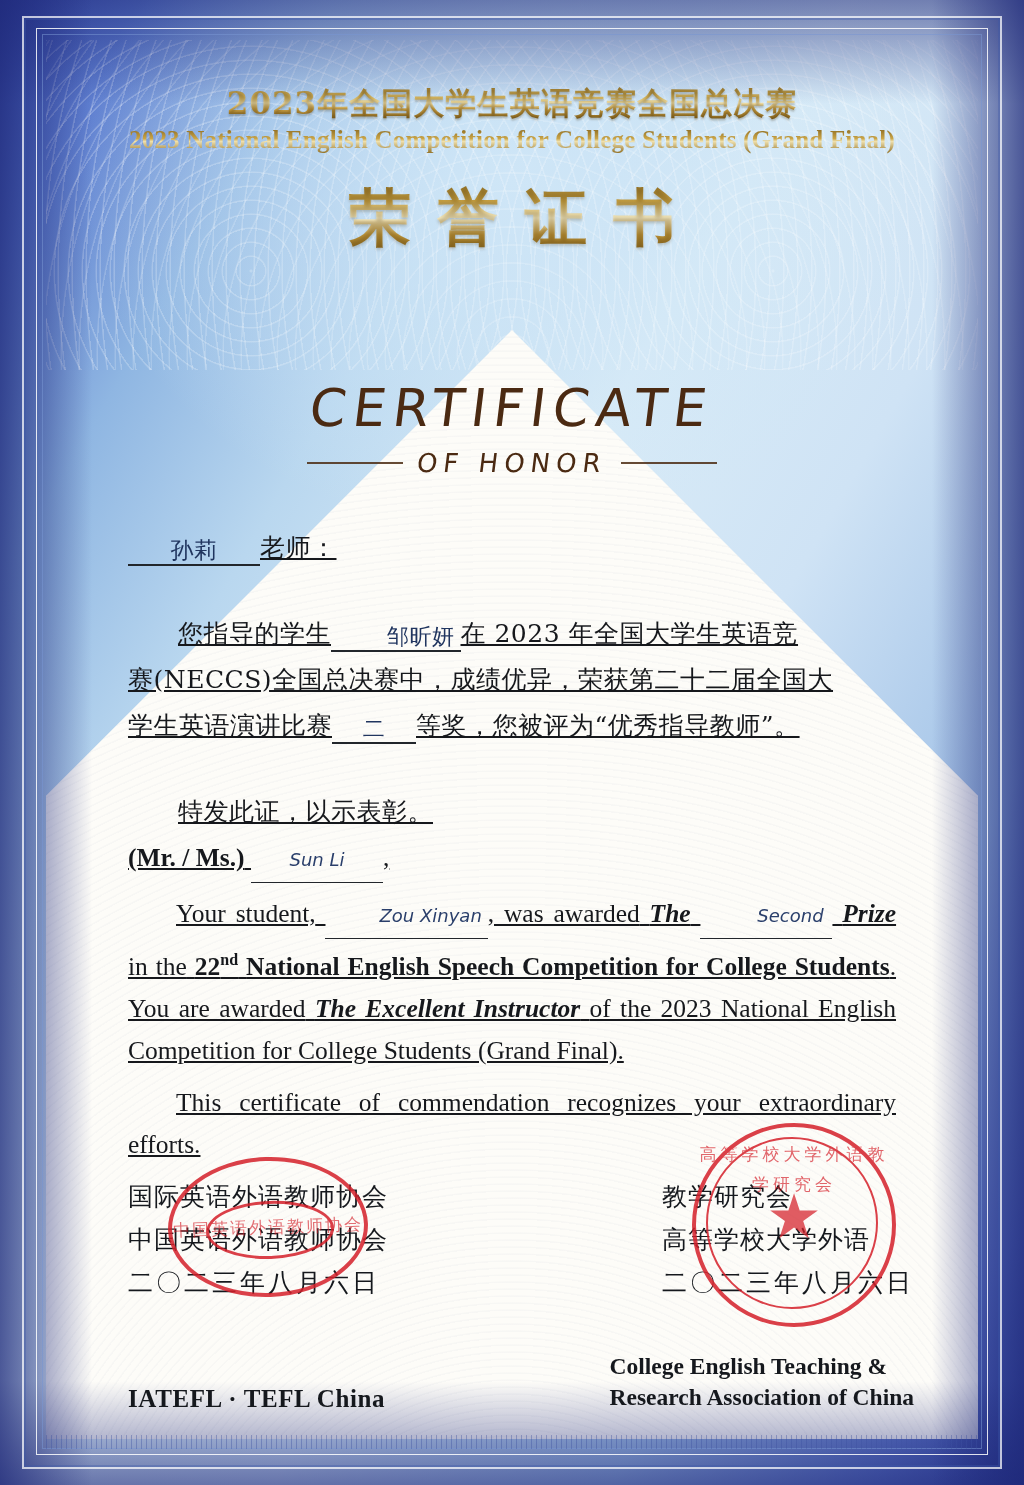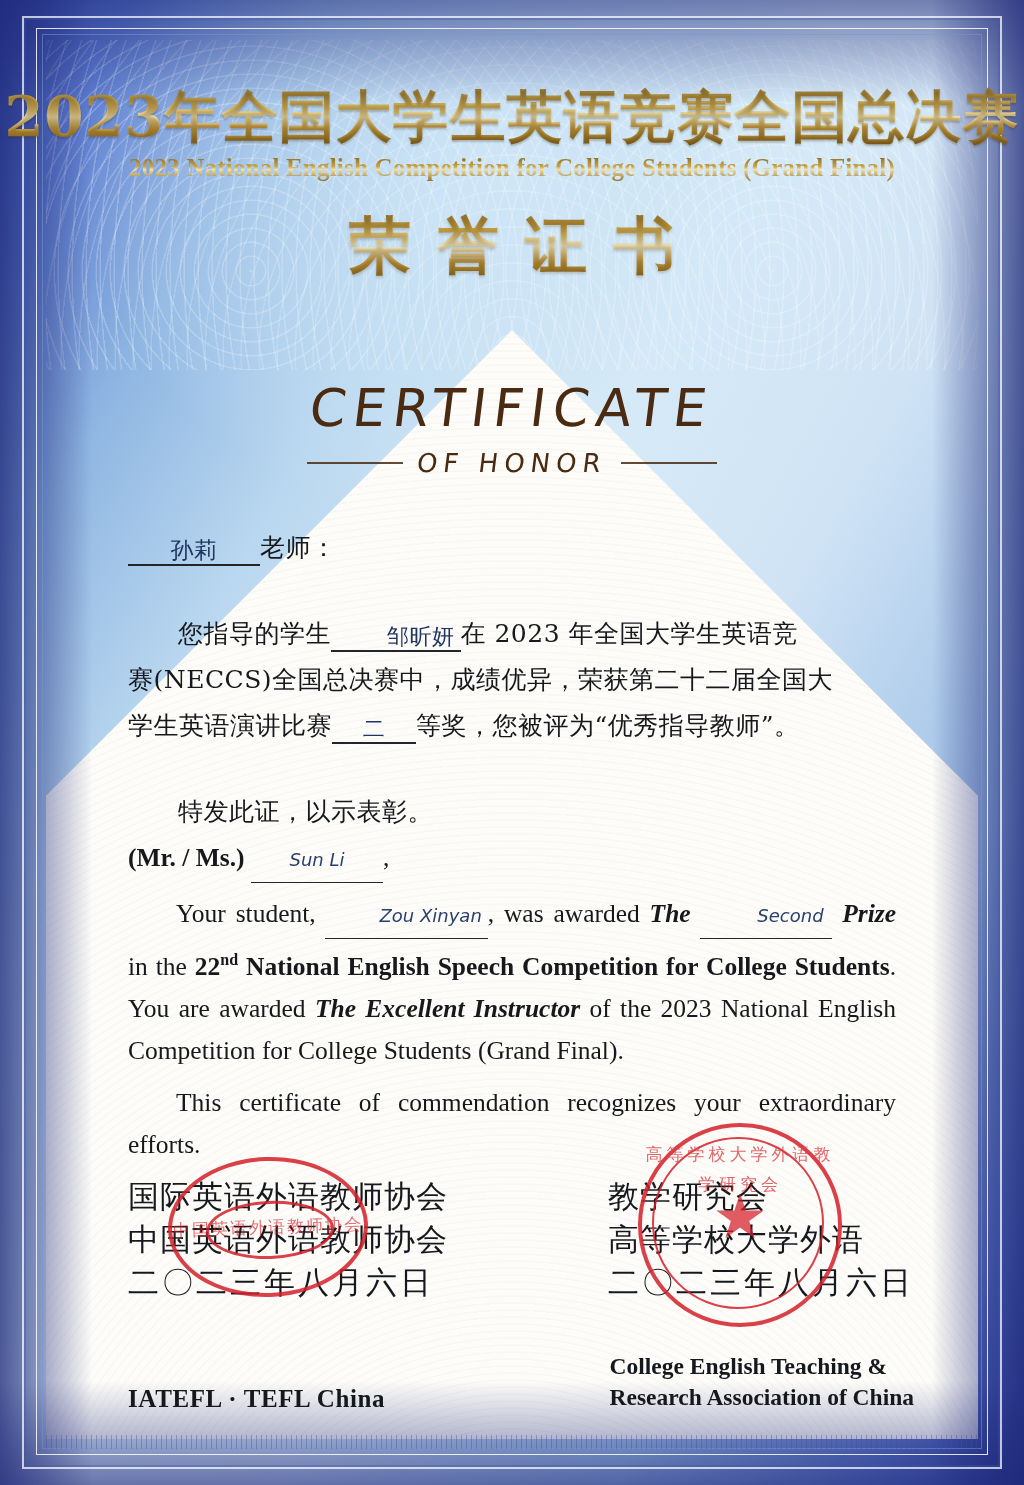--- a/index.html
+++ b/index.html
@@ -80,21 +80,21 @@
 
   
   .header {
     position: absolute;
     left: 0; right: 0; top: 86px;
     text-align: center;
     z-index: 5;
   }
   .title-cn {
     font-family: "DejaVu Serif", "Liberation Serif", serif;
-    font-size: 56px;
+    font-size: 31px;
     font-weight: 700;
     letter-spacing: 1px;
     color: #5a3a12;
     background: linear-gradient(180deg, #8a6a24 0%, #d8b861 35%, #f3e3ad 50%, #c79e43 68%, #7b5a18 100%);
     -webkit-background-clip: text;
     background-clip: text;
     -webkit-text-fill-color: transparent;
     text-shadow: 0 2px 2px rgba(60,40,0,.25);
     line-height: 1.1;
   }
@@ -160,20 +160,21 @@
   }
 
   
   .body {
     position: absolute;
     left: 128px;
     right: 128px;
     top: 525px;
     z-index: 6;
     color: #16181c;
+    text-decoration: underline;
   }
   .line-cn {
     font-family: "DejaVu Serif", "Liberation Serif", serif;
     font-size: 25px;
     line-height: 46px;
     letter-spacing: .5px;
   }
   .indent { text-indent: 50px; margin-top: 40px; }
   .fill {
     display: inline-block;
@@ -221,21 +222,21 @@
     position: absolute;
     left: 128px; right: 110px;
     top: 1175px;
     display: flex;
     justify-content: space-between;
     z-index: 6;
   }
   .sign-col { position: relative; }
   .sign-col .l {
     font-family: "DejaVu Serif", "Liberation Serif", serif;
-    font-size: 31px;
+    font-size: 25px;
     line-height: 43px;
     color: #15181d;
     letter-spacing: 1px;
     white-space: nowrap;
   }
   .sign-col .date { letter-spacing: 3px; }
 
   
   .seal {
     position: absolute;

